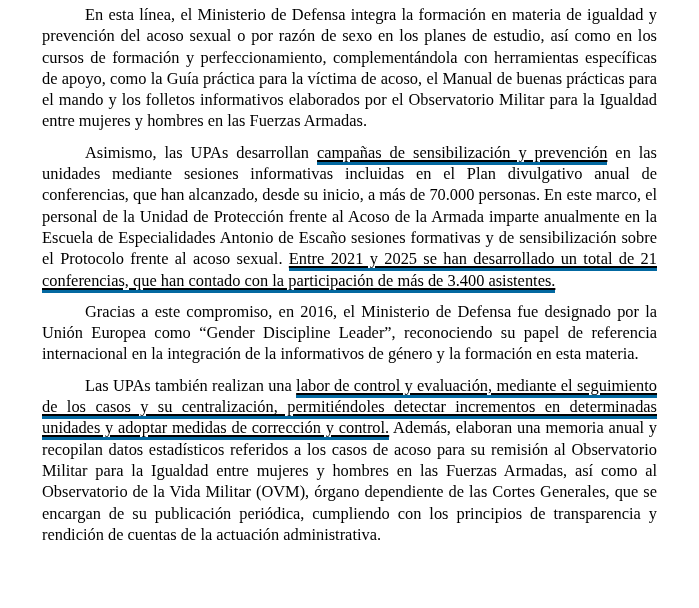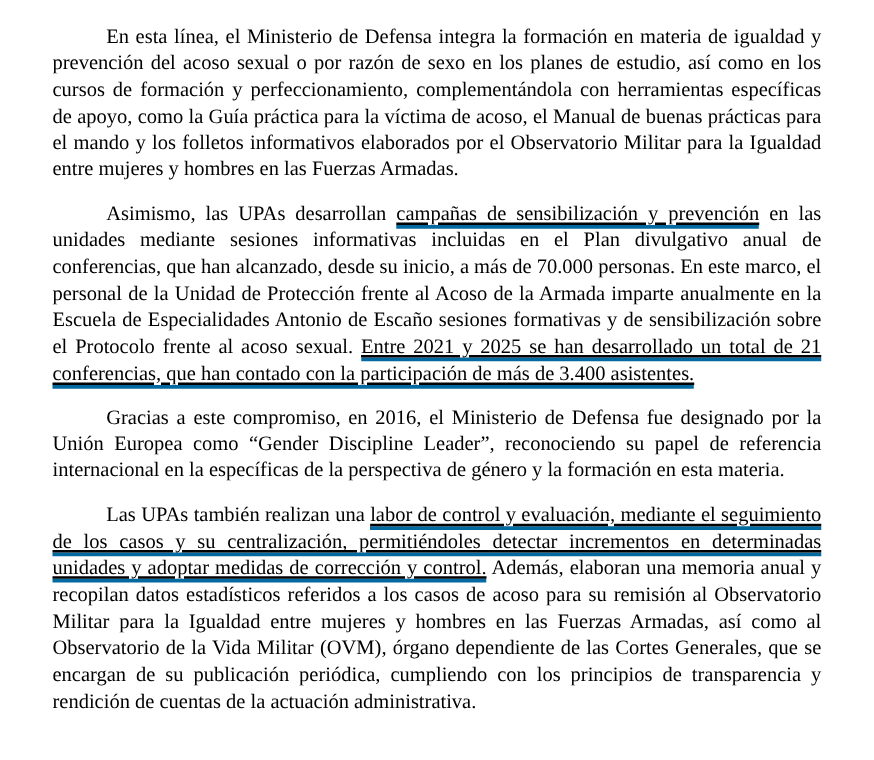--- a/index.html
+++ b/index.html
@@ -14,21 +14,21 @@
     box-sizing: border-box;
     background: #ffffff;
     color: #000000;
     font-family: "Liberation Serif", "DejaVu Serif", serif;
     font-size: 16.4px;
     line-height: 21.3px;
     padding: 4px 42px 0 42px;
     overflow: hidden;
   }
   p.para {
-    margin: 14px 0 10px 0;
+    margin: 0 0 10px 0;
     text-align: justify;
     text-indent: 43px;
   }
   p.para:last-child {
     margin-bottom: 0;
   }
   .run {
     
   }
   .run-underlined {
@@ -38,16 +38,16 @@
     border-bottom: 3px solid #0369a1;
   }
 </style>
 </head>
 <body>
 
 <main class="page">
   <div id="doc">
       <p class="para"><span class="run">En esta línea, el Ministerio de Defensa integra la formación en materia de igualdad y prevención del acoso sexual o por razón de sexo en los planes de estudio, así como en los cursos de formación y perfeccionamiento, complementándola con herramientas específicas de apoyo, como la Guía práctica para la víctima de acoso, el Manual de buenas prácticas para el mando y los folletos informativos elaborados por el Observatorio Militar para la Igualdad entre mujeres y hombres en las Fuerzas Armadas.</span></p>
       <p class="para"><span class="run">Asimismo, las UPAs desarrollan </span><span class="run run-underlined">campañas de sensibilización y prevención</span><span class="run"> en las unidades mediante sesiones informativas incluidas en el Plan divulgativo anual de conferencias, que han alcanzado, desde su inicio, a más de 70.000 personas. En este marco, el personal de la Unidad de Protección frente al Acoso de la Armada imparte anualmente en la Escuela de Especialidades Antonio de Escaño sesiones formativas y de sensibilización sobre el Protocolo frente al acoso sexual. </span><span class="run run-underlined">Entre 2021 y 2025 se han desarrollado un total de 21 conferencias, que han contado con la participación de más de 3.400 asistentes.</span></p>
-      <p class="para"><span class="run">Gracias a este compromiso, en 2016, el Ministerio de Defensa fue designado por la Unión Europea como “Gender Discipline Leader”, reconociendo su papel de referencia internacional en la específicas de la perspectiva de género y la formación en esta materia.</span></p>
+      <p class="para"><span class="run">Gracias a este compromiso, en 2016, el Ministerio de Defensa fue designado por la Unión Europea como “Gender Discipline Leader”, reconociendo su papel de referencia internacional en la integración de la informativos de género y la formación en esta materia.</span></p>
       <p class="para"><span class="run">Las UPAs también realizan una </span><span class="run run-underlined">labor de control y evaluación, mediante el seguimiento de los casos y su centralización, permitiéndoles detectar incrementos en determinadas unidades y adoptar medidas de corrección y control.</span><span class="run"> Además, elaboran una memoria anual y recopilan datos estadísticos referidos a los casos de acoso para su remisión al Observatorio Militar para la Igualdad entre mujeres y hombres en las Fuerzas Armadas, así como al Observatorio de la Vida Militar (OVM), órgano dependiente de las Cortes Generales, que se encargan de su publicación periódica, cumpliendo con los principios de transparencia y rendición de cuentas de la actuación administrativa.</span></p>
     </div>
 </main>
 
 </body></html>

